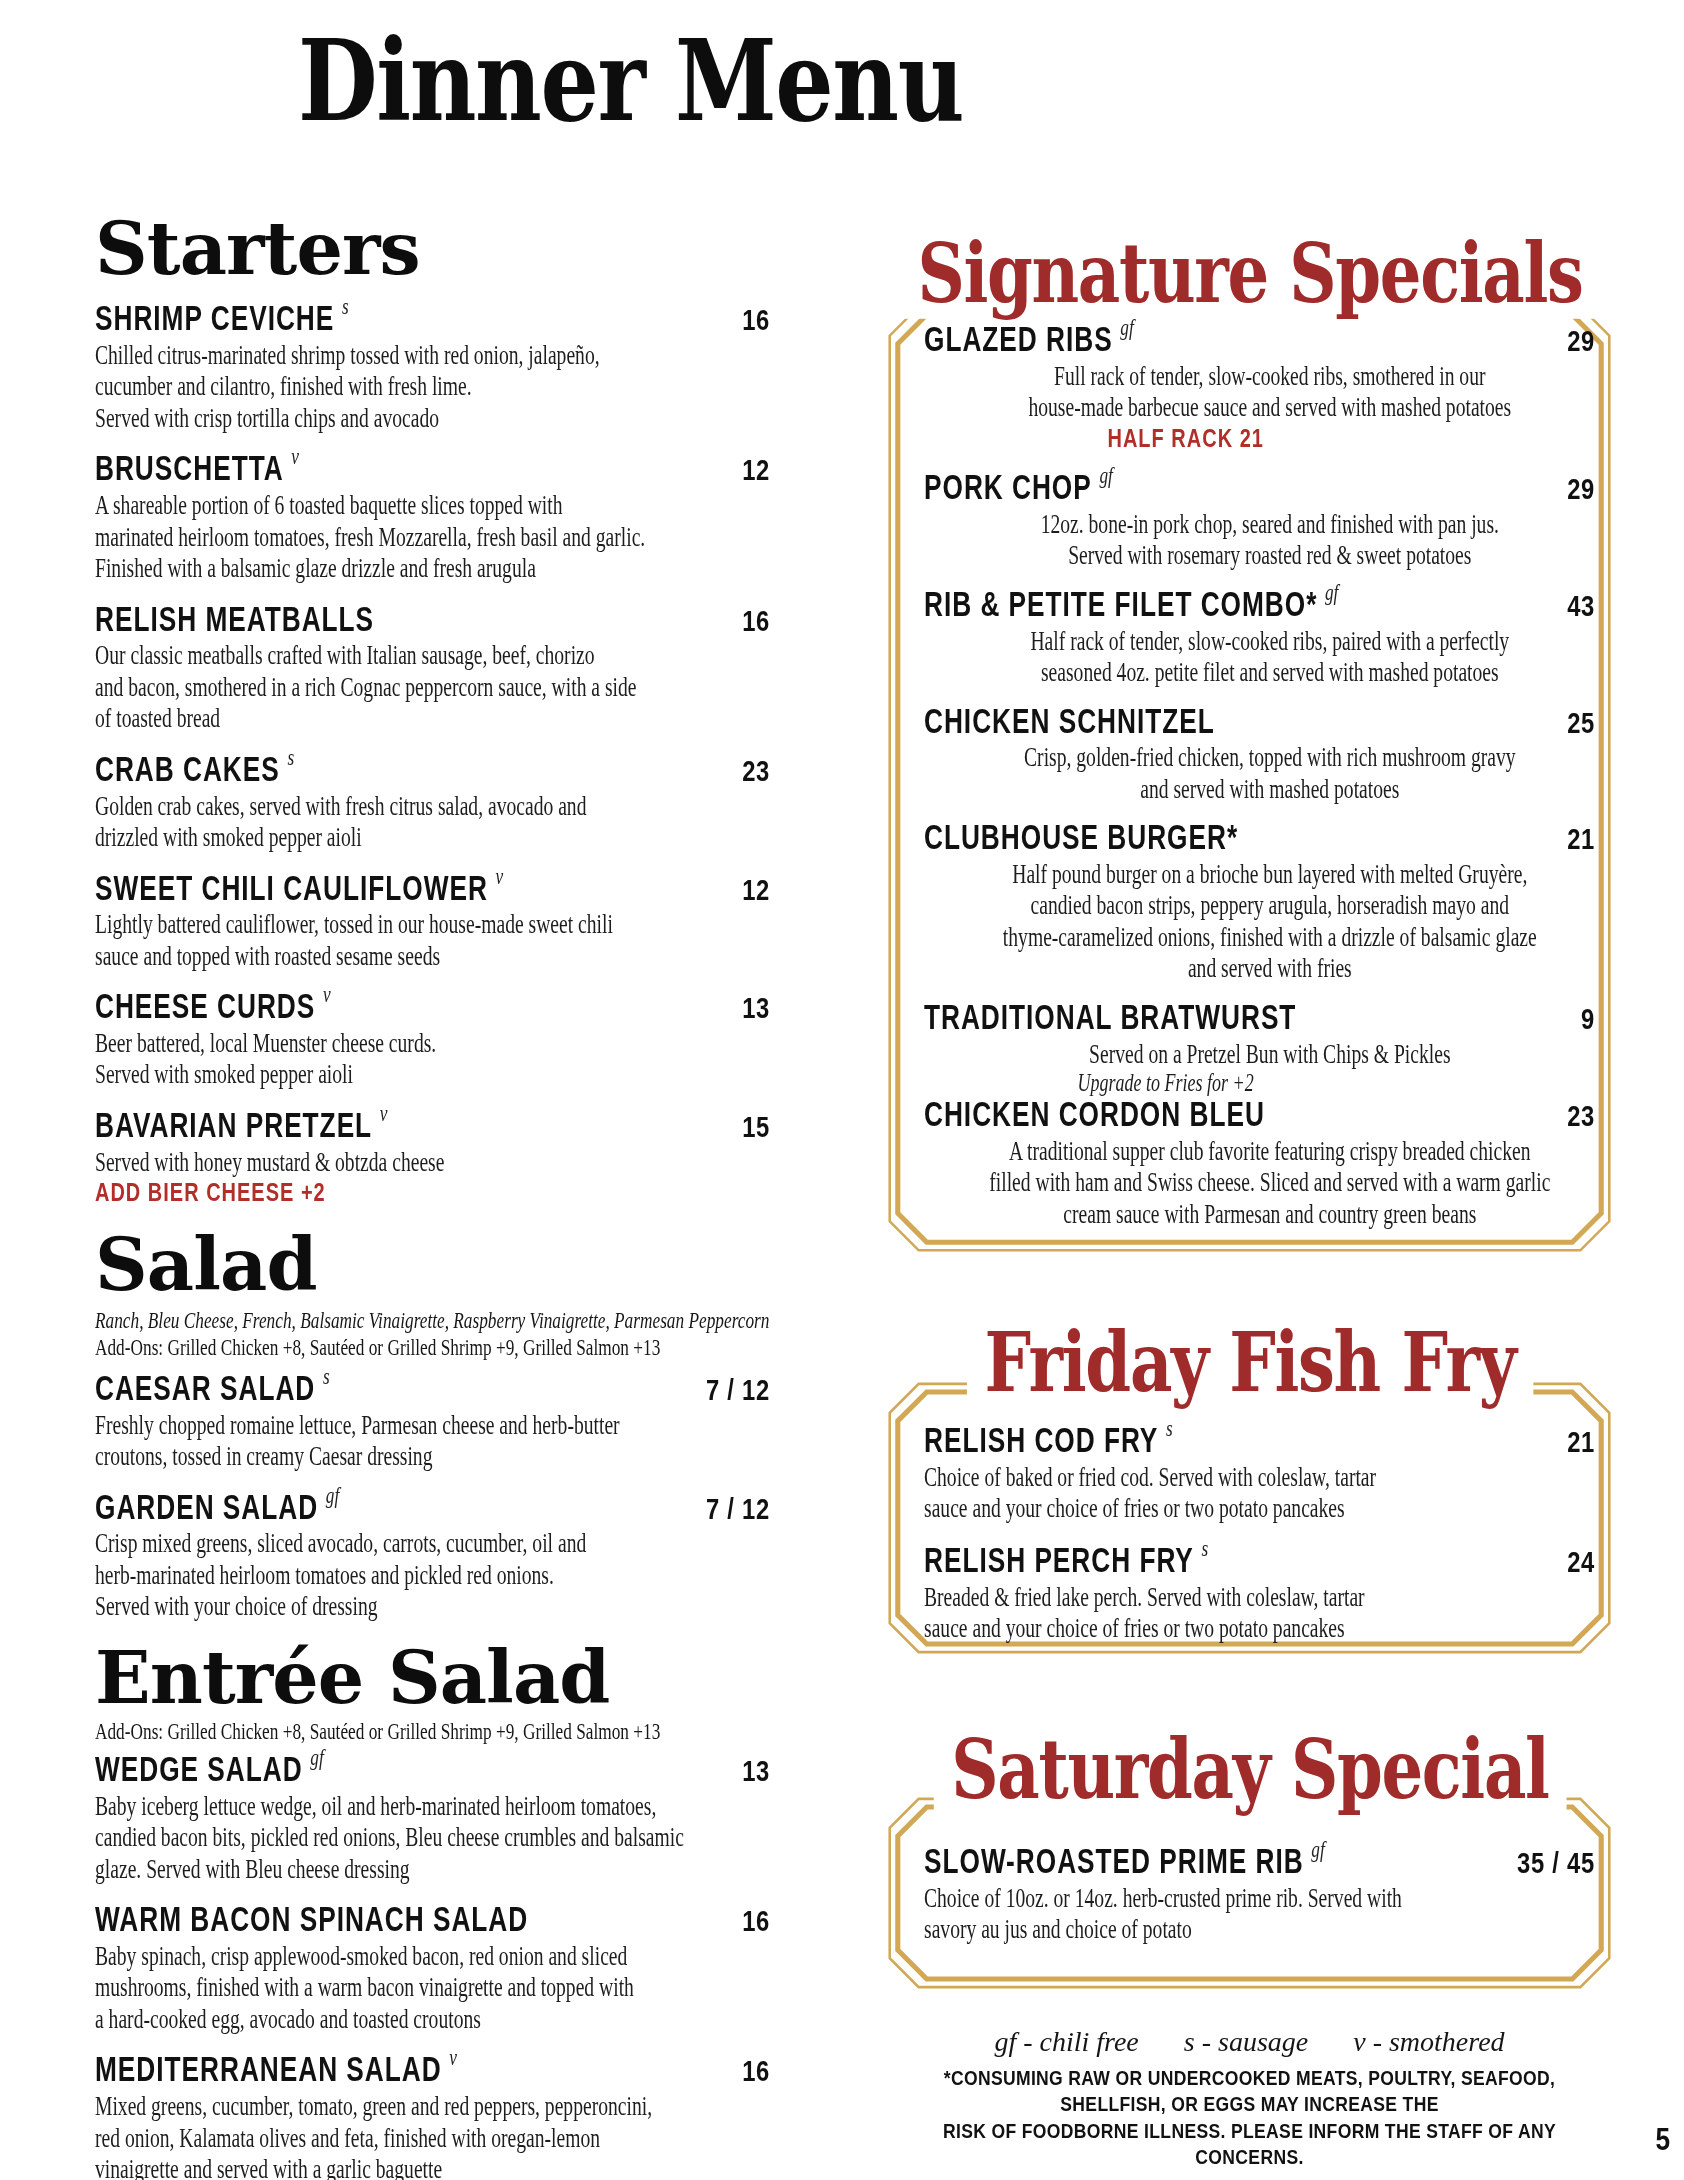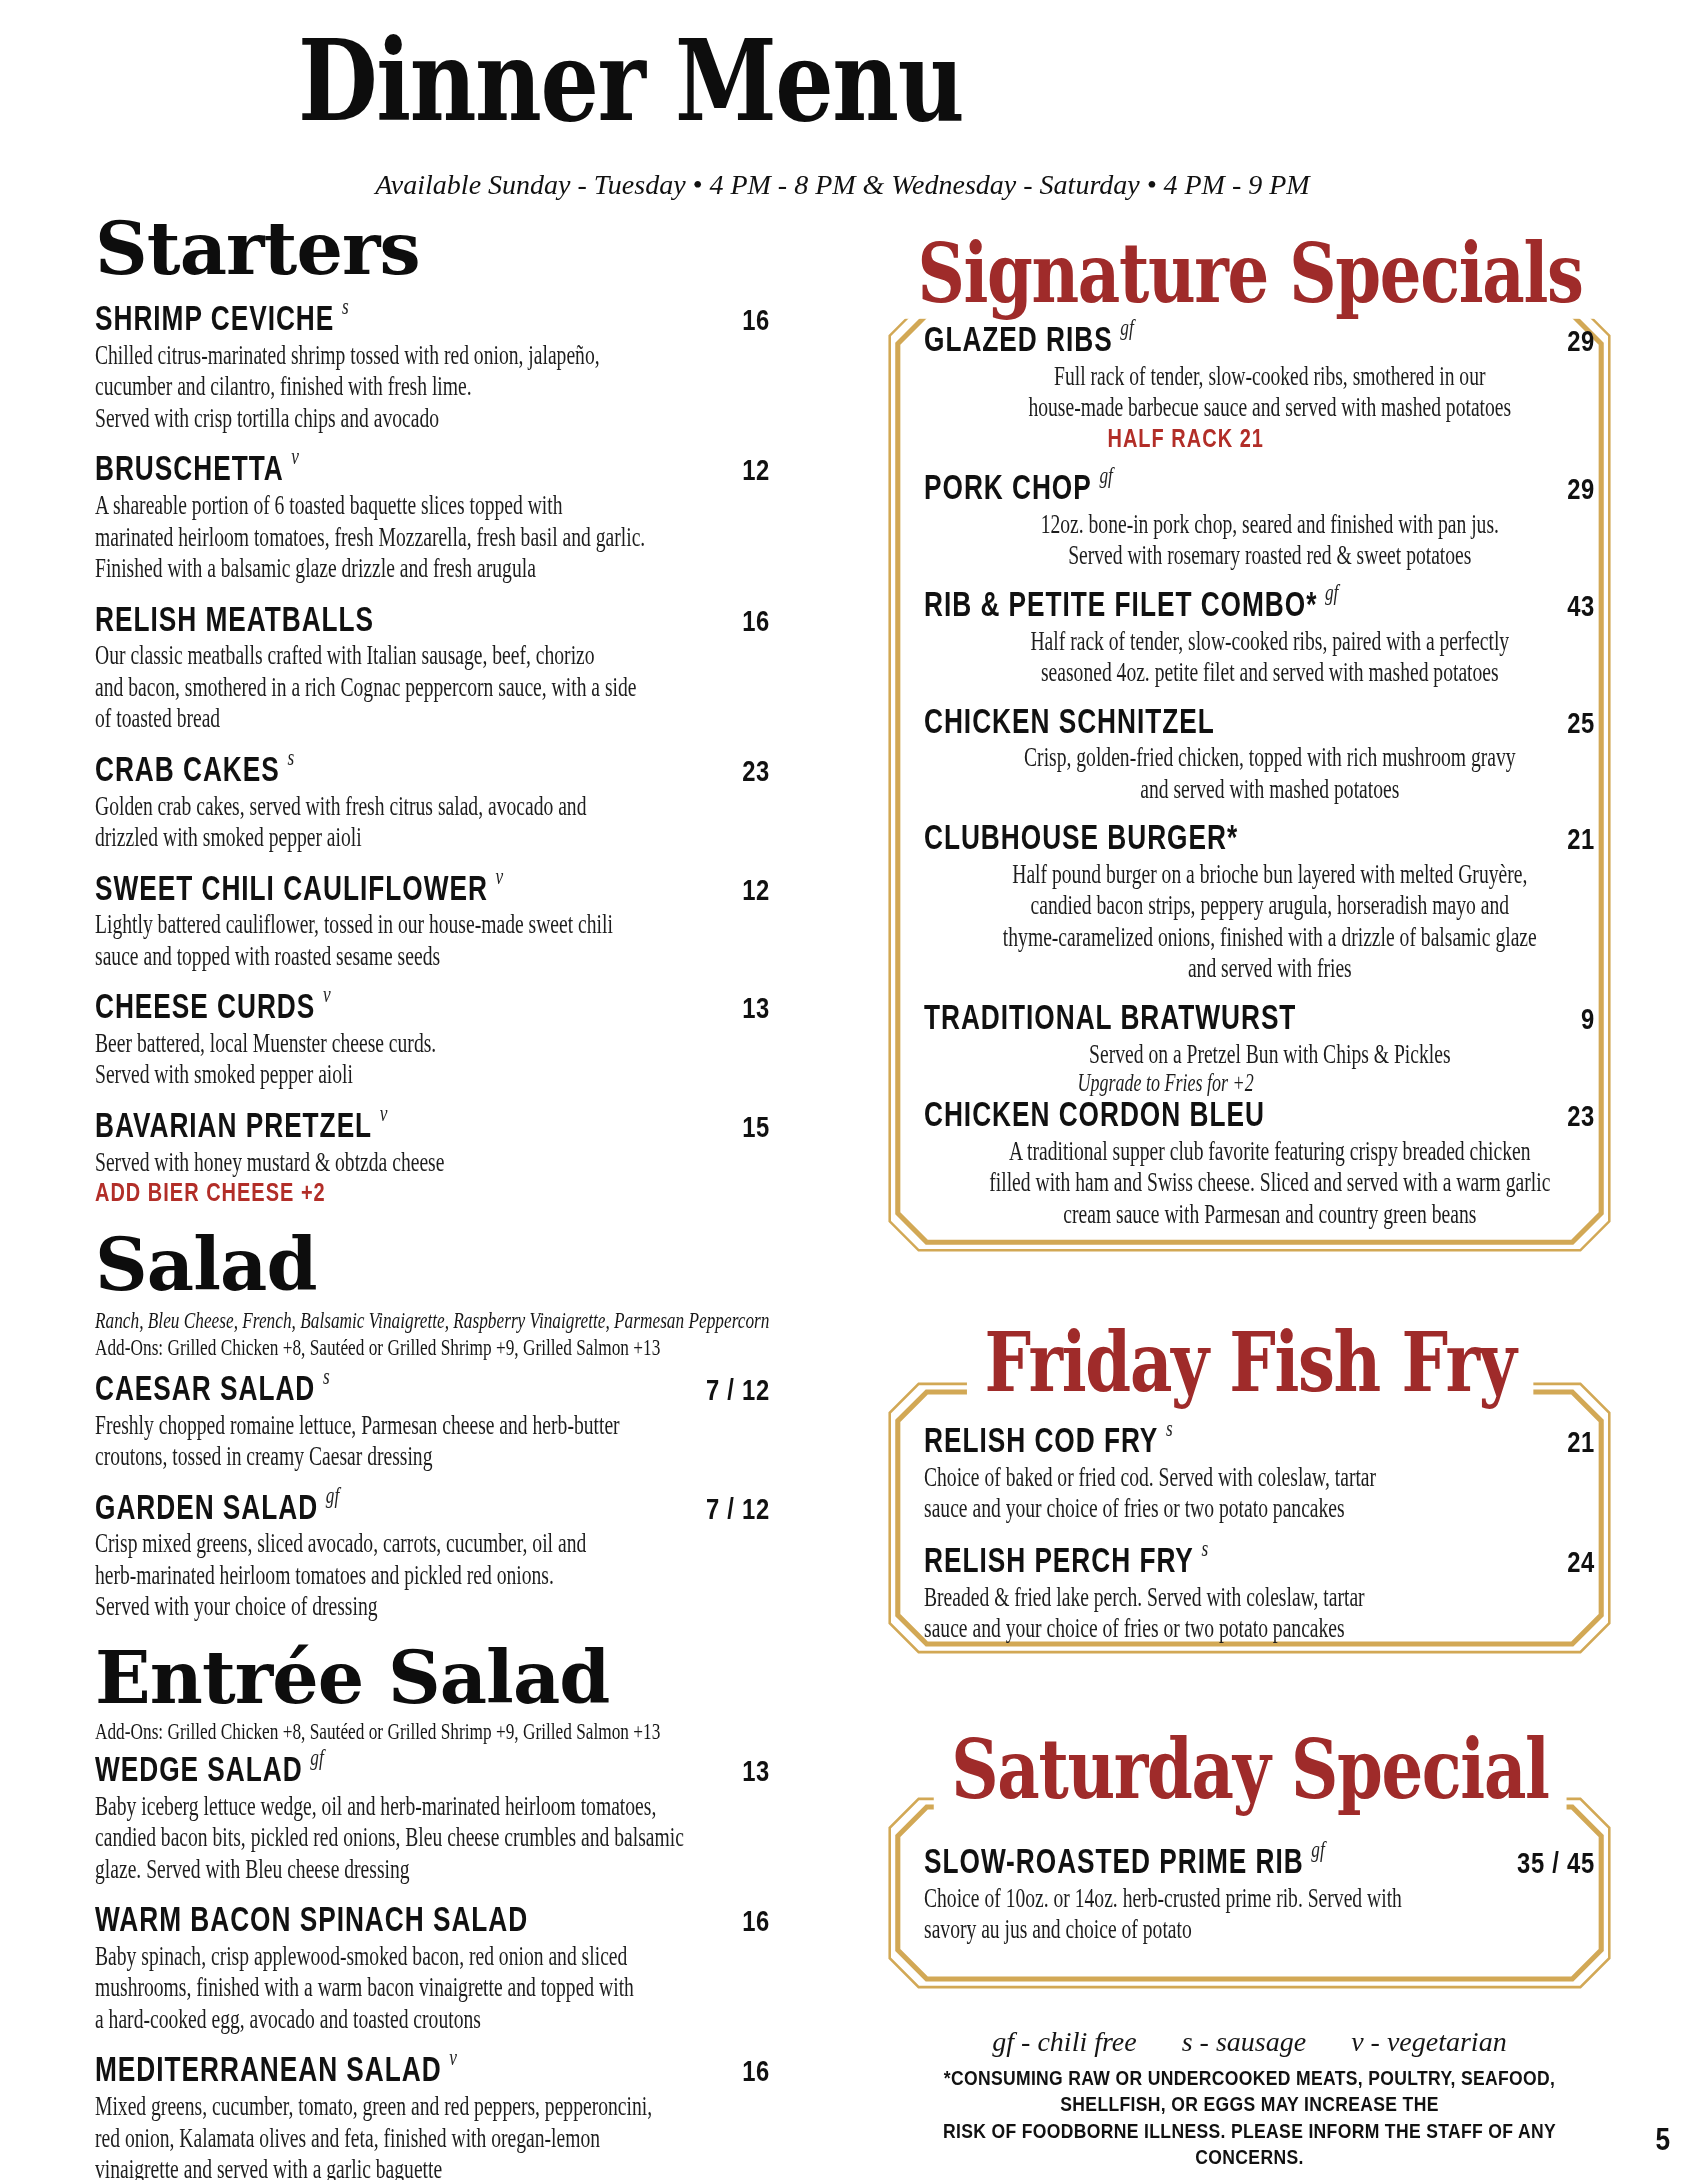--- a/index.html
+++ b/index.html
@@ -64,21 +64,20 @@
     color:#111;white-space:pre-line;transform:scaleX(0.86);transform-origin:center top;letter-spacing:0.4px;}
   .page-number{position:absolute;right:13.6px;top:2121px;font-family:"Liberation Sans", sans-serif;
     font-weight:700;font-size:32px;color:#111;transform:scaleX(0.82);}
 </style>
 </head>
 <body>
 
 <div class="page">
 
   <div class="main-title">Dinner Menu</div>
-  <div class="subtitle">Available Sunday - Tuesday • 4 PM - 8 PM &amp; Wednesday - Saturday • 4 PM - 9 PM</div>
 
   <div class="col-left">
 
     <div class="section-heading">Starters</div>
 
     <div class="menu-item">
       <div class="item-head">
         <span class="name-wrap">
           <span class="item-name">SHRIMP CEVICHE</span>
           <span class="item-tag">s</span>
@@ -384,20 +383,20 @@
         <div class="item-desc">Choice of 10oz. or 14oz. herb-crusted prime rib. Served with
 savory au jus and choice of potato</div>
       </div>
 
     </div>
   </div>
 
   <div class="legend">
     <span>gf - chili free</span>
     <span>s - sausage</span>
-    <span>v - vegetarian</span>
+    <span>v - smothered</span>
   </div>
   <div class="disclaimer">*CONSUMING RAW OR UNDERCOOKED MEATS, POULTRY, SEAFOOD, SHELLFISH, OR EGGS MAY INCREASE THE
 RISK OF FOODBORNE ILLNESS. PLEASE INFORM THE STAFF OF ANY CONCERNS.</div>
   <div class="page-number">5</div>
 
 </div>
 
 
 </body></html>

